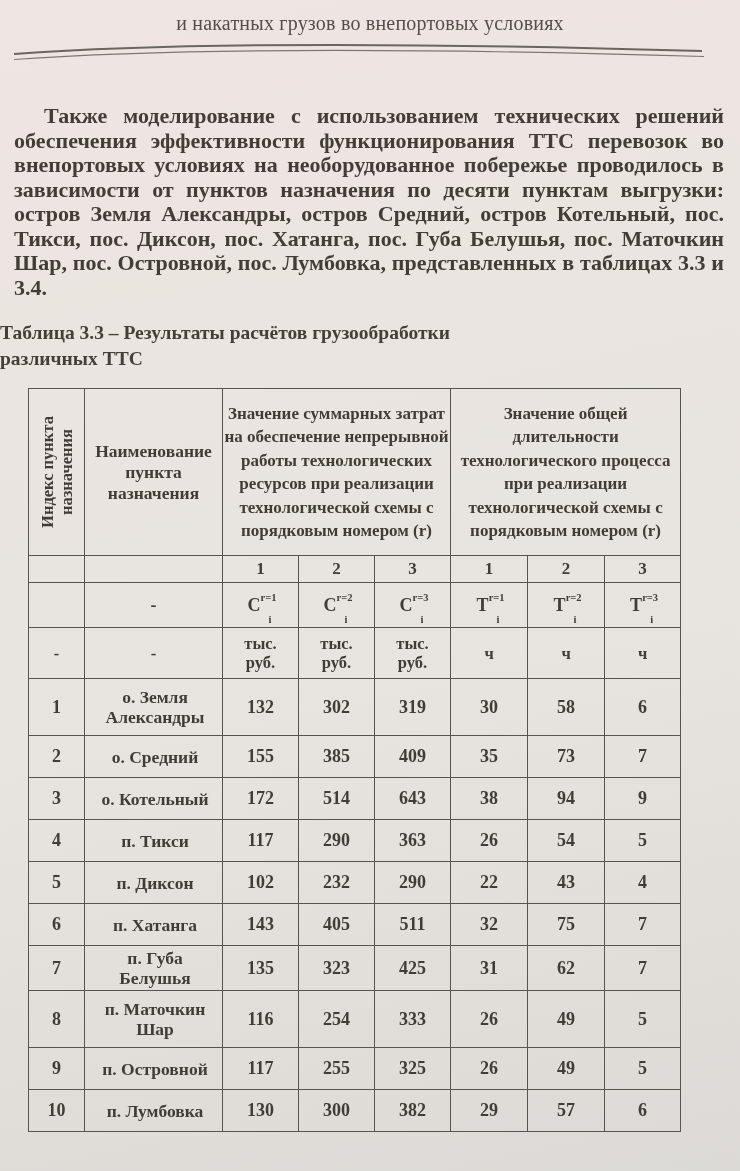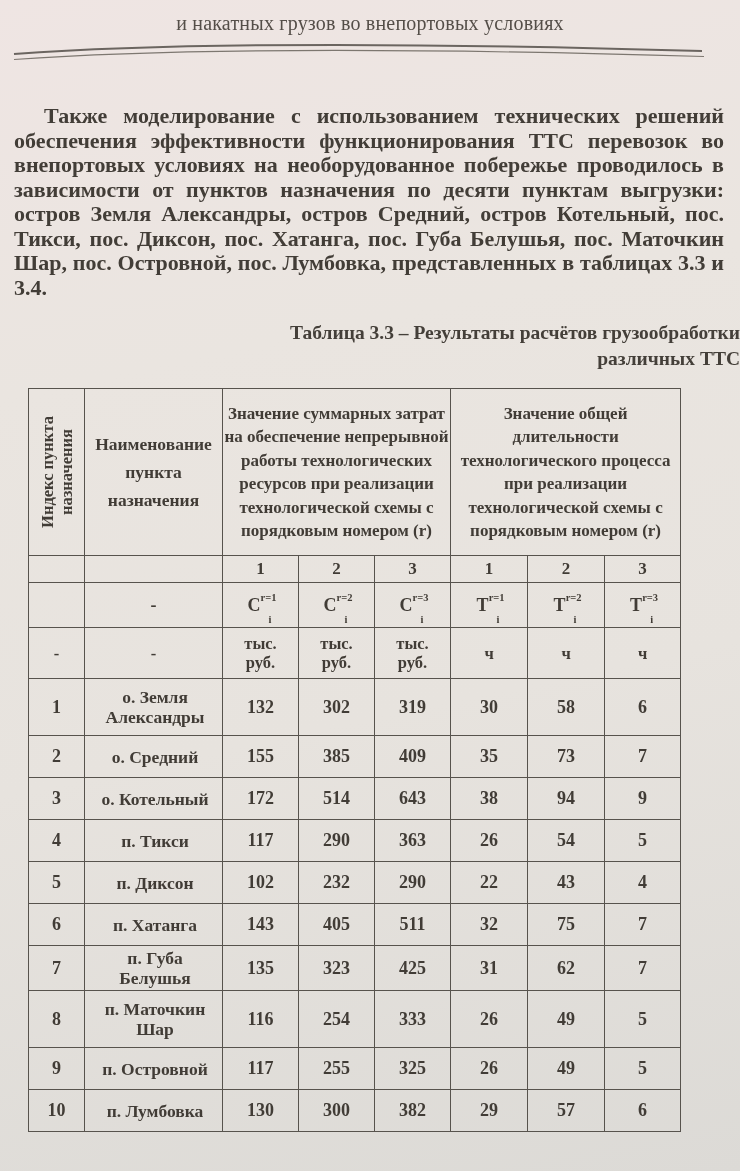--- a/index.html
+++ b/index.html
@@ -23,21 +23,21 @@
     margin:40px 16px 0 14px;
     font-size:22px;
     line-height:24.5px;
     font-weight:bold;
     text-align:justify;
     text-indent:30px;
     color:#423d37;
   }
   .table-title{
     margin-top:20px;
-    text-align:right;
+    text-align:left;
     font-size:19.5px;
     font-weight:bold;
     line-height:26px;
     color:#443f39;
   }
   table.results{
     border-collapse:collapse;
     table-layout:fixed;
     margin:16px 0 0 28px;
     width:652px;
@@ -52,21 +52,21 @@
   
   tr.head-row th{height:166px;vertical-align:middle;}
   th.vert-cell{position:relative;}
   .vtext{
     position:absolute;top:50%;left:50%;
     width:152px;
     transform:translate(-50%,-50%) rotate(-90deg);
     font-size:16.5px;line-height:19px;text-align:center;
     white-space:normal;
   }
-  th.name-head{font-size:17.5px;line-height:28px;padding:0 6px;}
+  th.name-head{font-size:17.5px;line-height:21px;padding:0 6px;}
   th.group-head{font-size:17px;line-height:23.5px;padding:4px 8px;font-weight:bold;}
   
   tr.num-row td{height:26px;text-align:center;font-size:17px;}
   
   tr.sym-row td{height:44px;text-align:center;font-size:18px;vertical-align:middle;}
   .sym{position:relative;display:inline-block;padding-right:13px;}
   .sym .base{font-size:18px;}
   .sym .sup{position:absolute;top:-3px;right:-3px;font-size:10.5px;}
   .sym .sub{position:absolute;right:2px;bottom:-9px;font-size:10.5px;}
   

